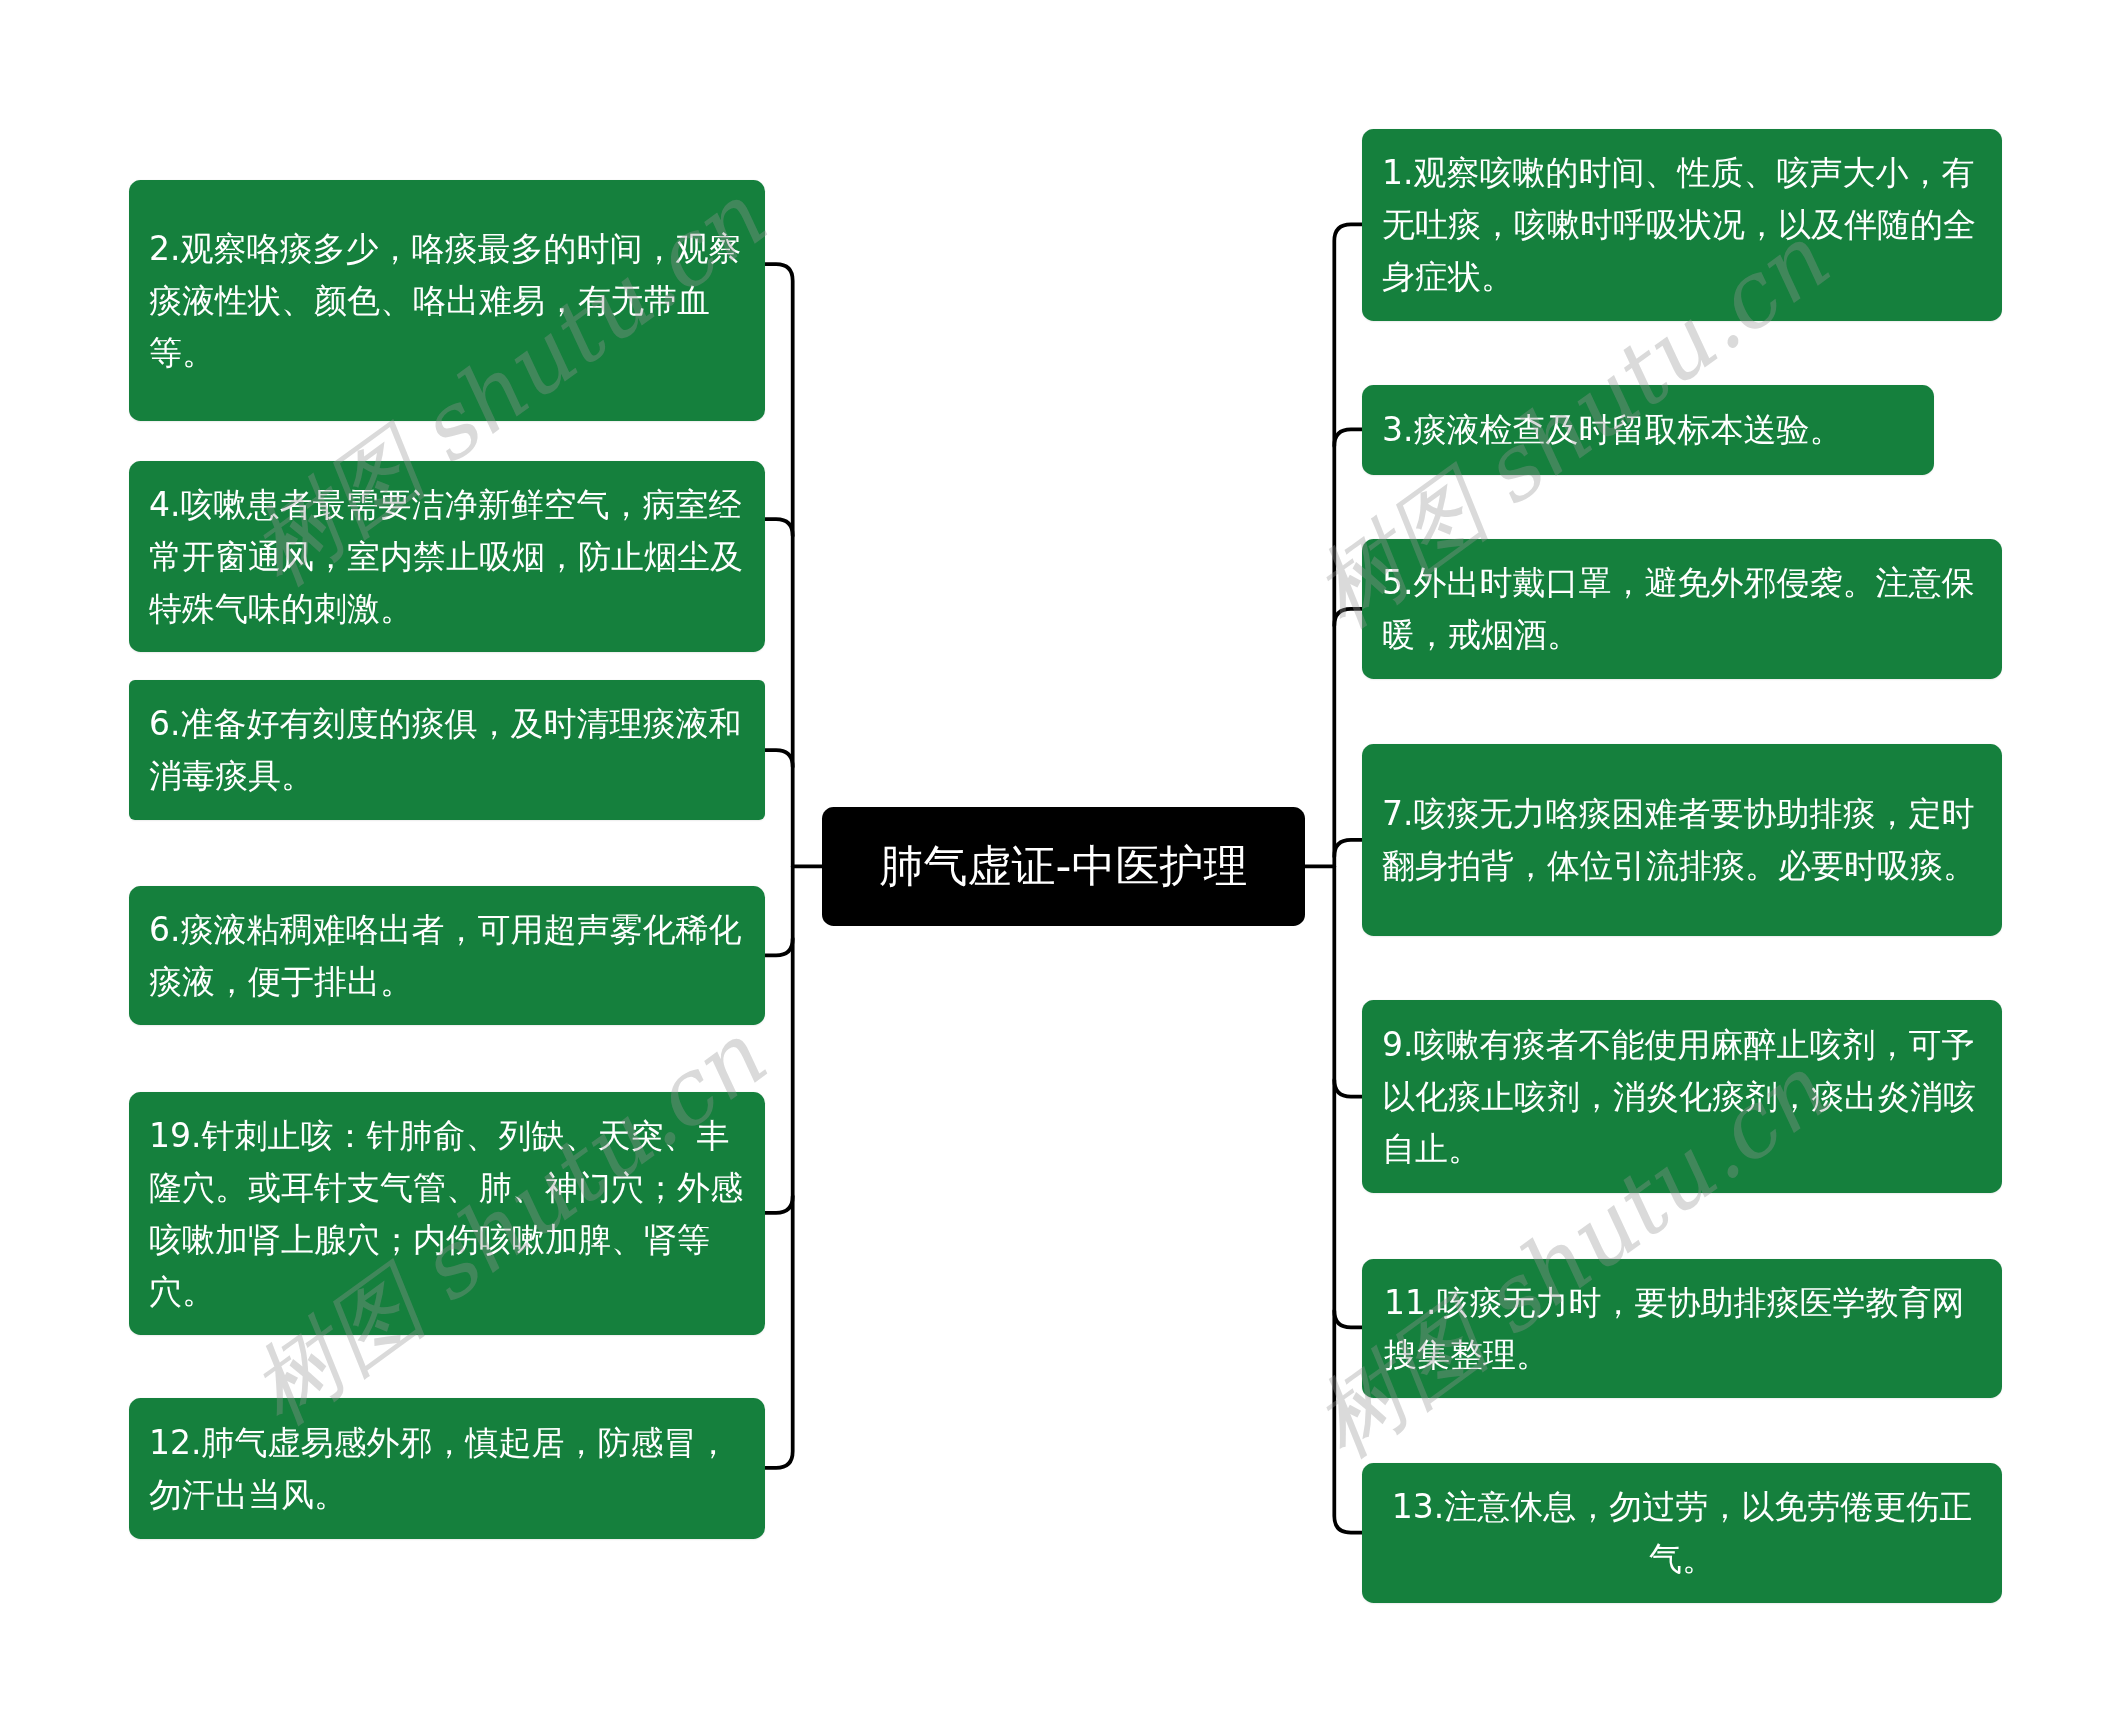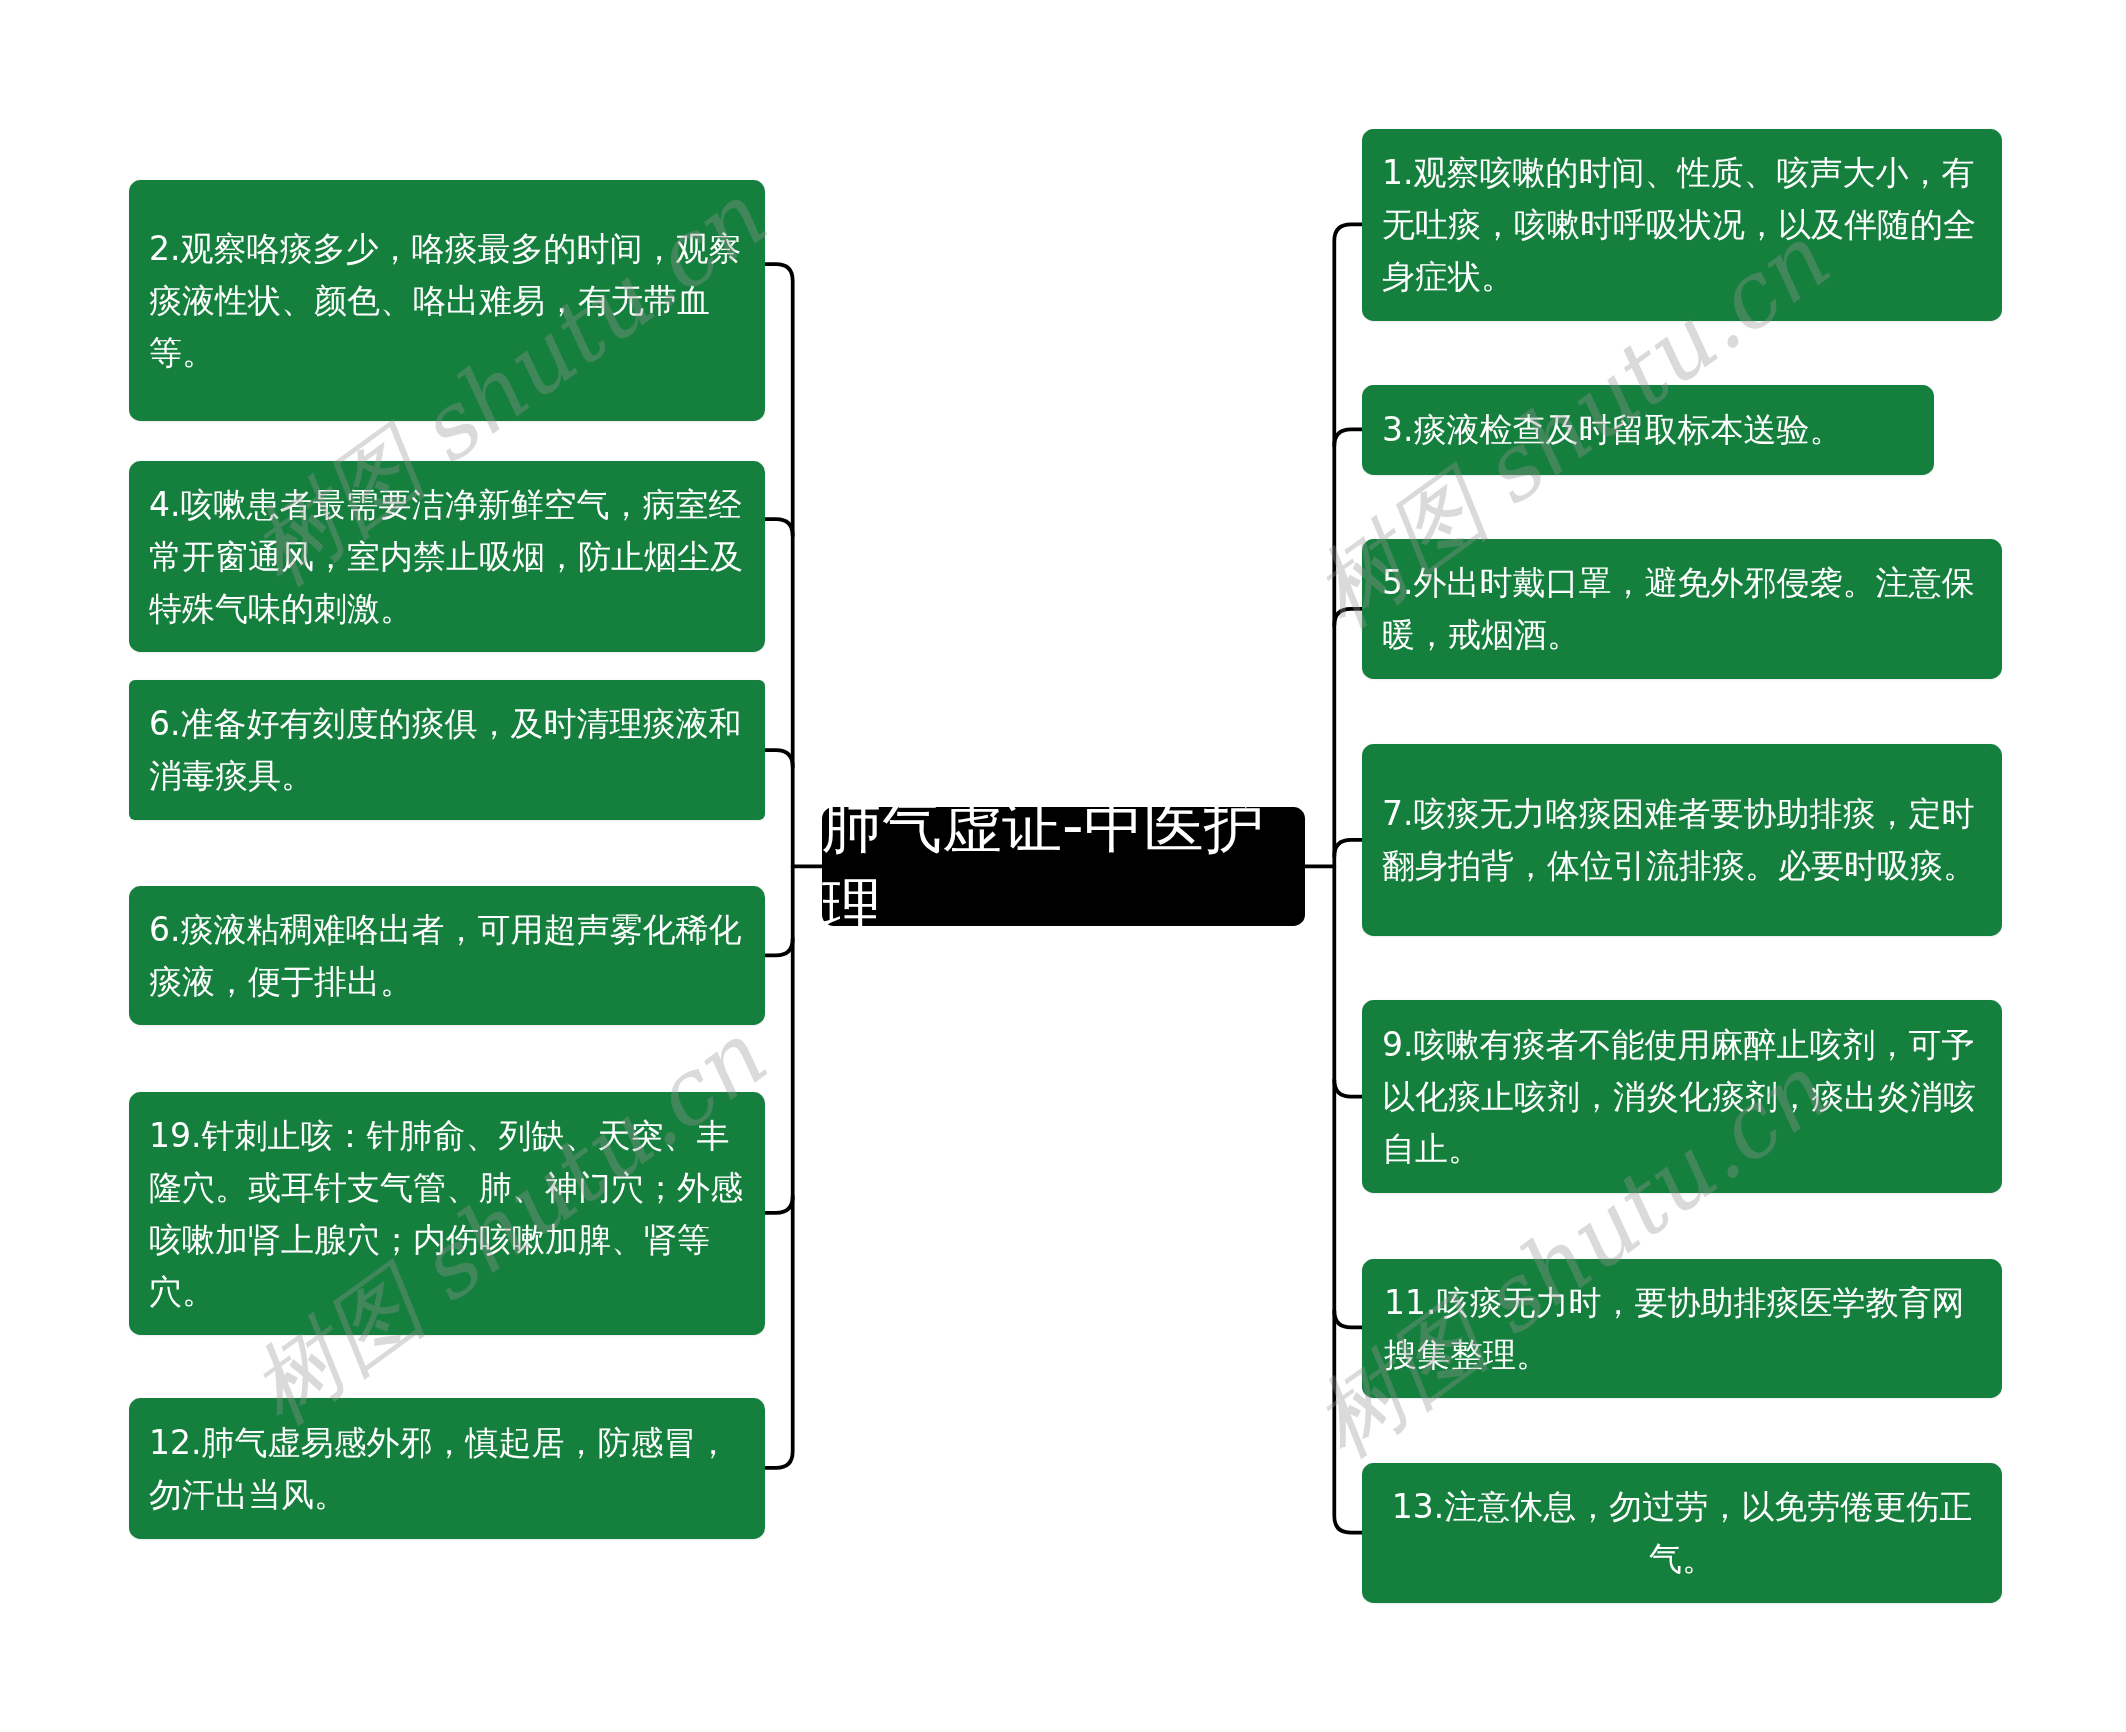--- a/index.html
+++ b/index.html
@@ -15,21 +15,21 @@
     font-size: 33px; line-height: 52px;
     display: flex; align-items: center;
     box-shadow: 0 0.8px 1.7px rgba(0,0,0,0.08);
   }
   .node span { display: block; word-break: break-all; }
   .root {
     position: absolute; box-sizing: border-box;
     background: #000000; color: #ffffff;
     border-radius: 11.6px;
     left: 822px; top: 807px; width: 483px; height: 119px;
-    font-size: 60px; display: flex; align-items: center; justify-content: center;
+    font-size: 44px; display: flex; align-items: center; justify-content: center;
   }
   svg.connectors { position: absolute; left: 0; top: 0; pointer-events: none; }
   .watermark {
     position: absolute; color: rgba(150,150,150,0.35);
     font-family: "DejaVu Serif", "Liberation Serif", serif;
     font-size: 91px; font-style: italic; white-space: nowrap;
     transform: rotate(-36deg); transform-origin: left bottom;
     pointer-events: none;
   }
 </style>

